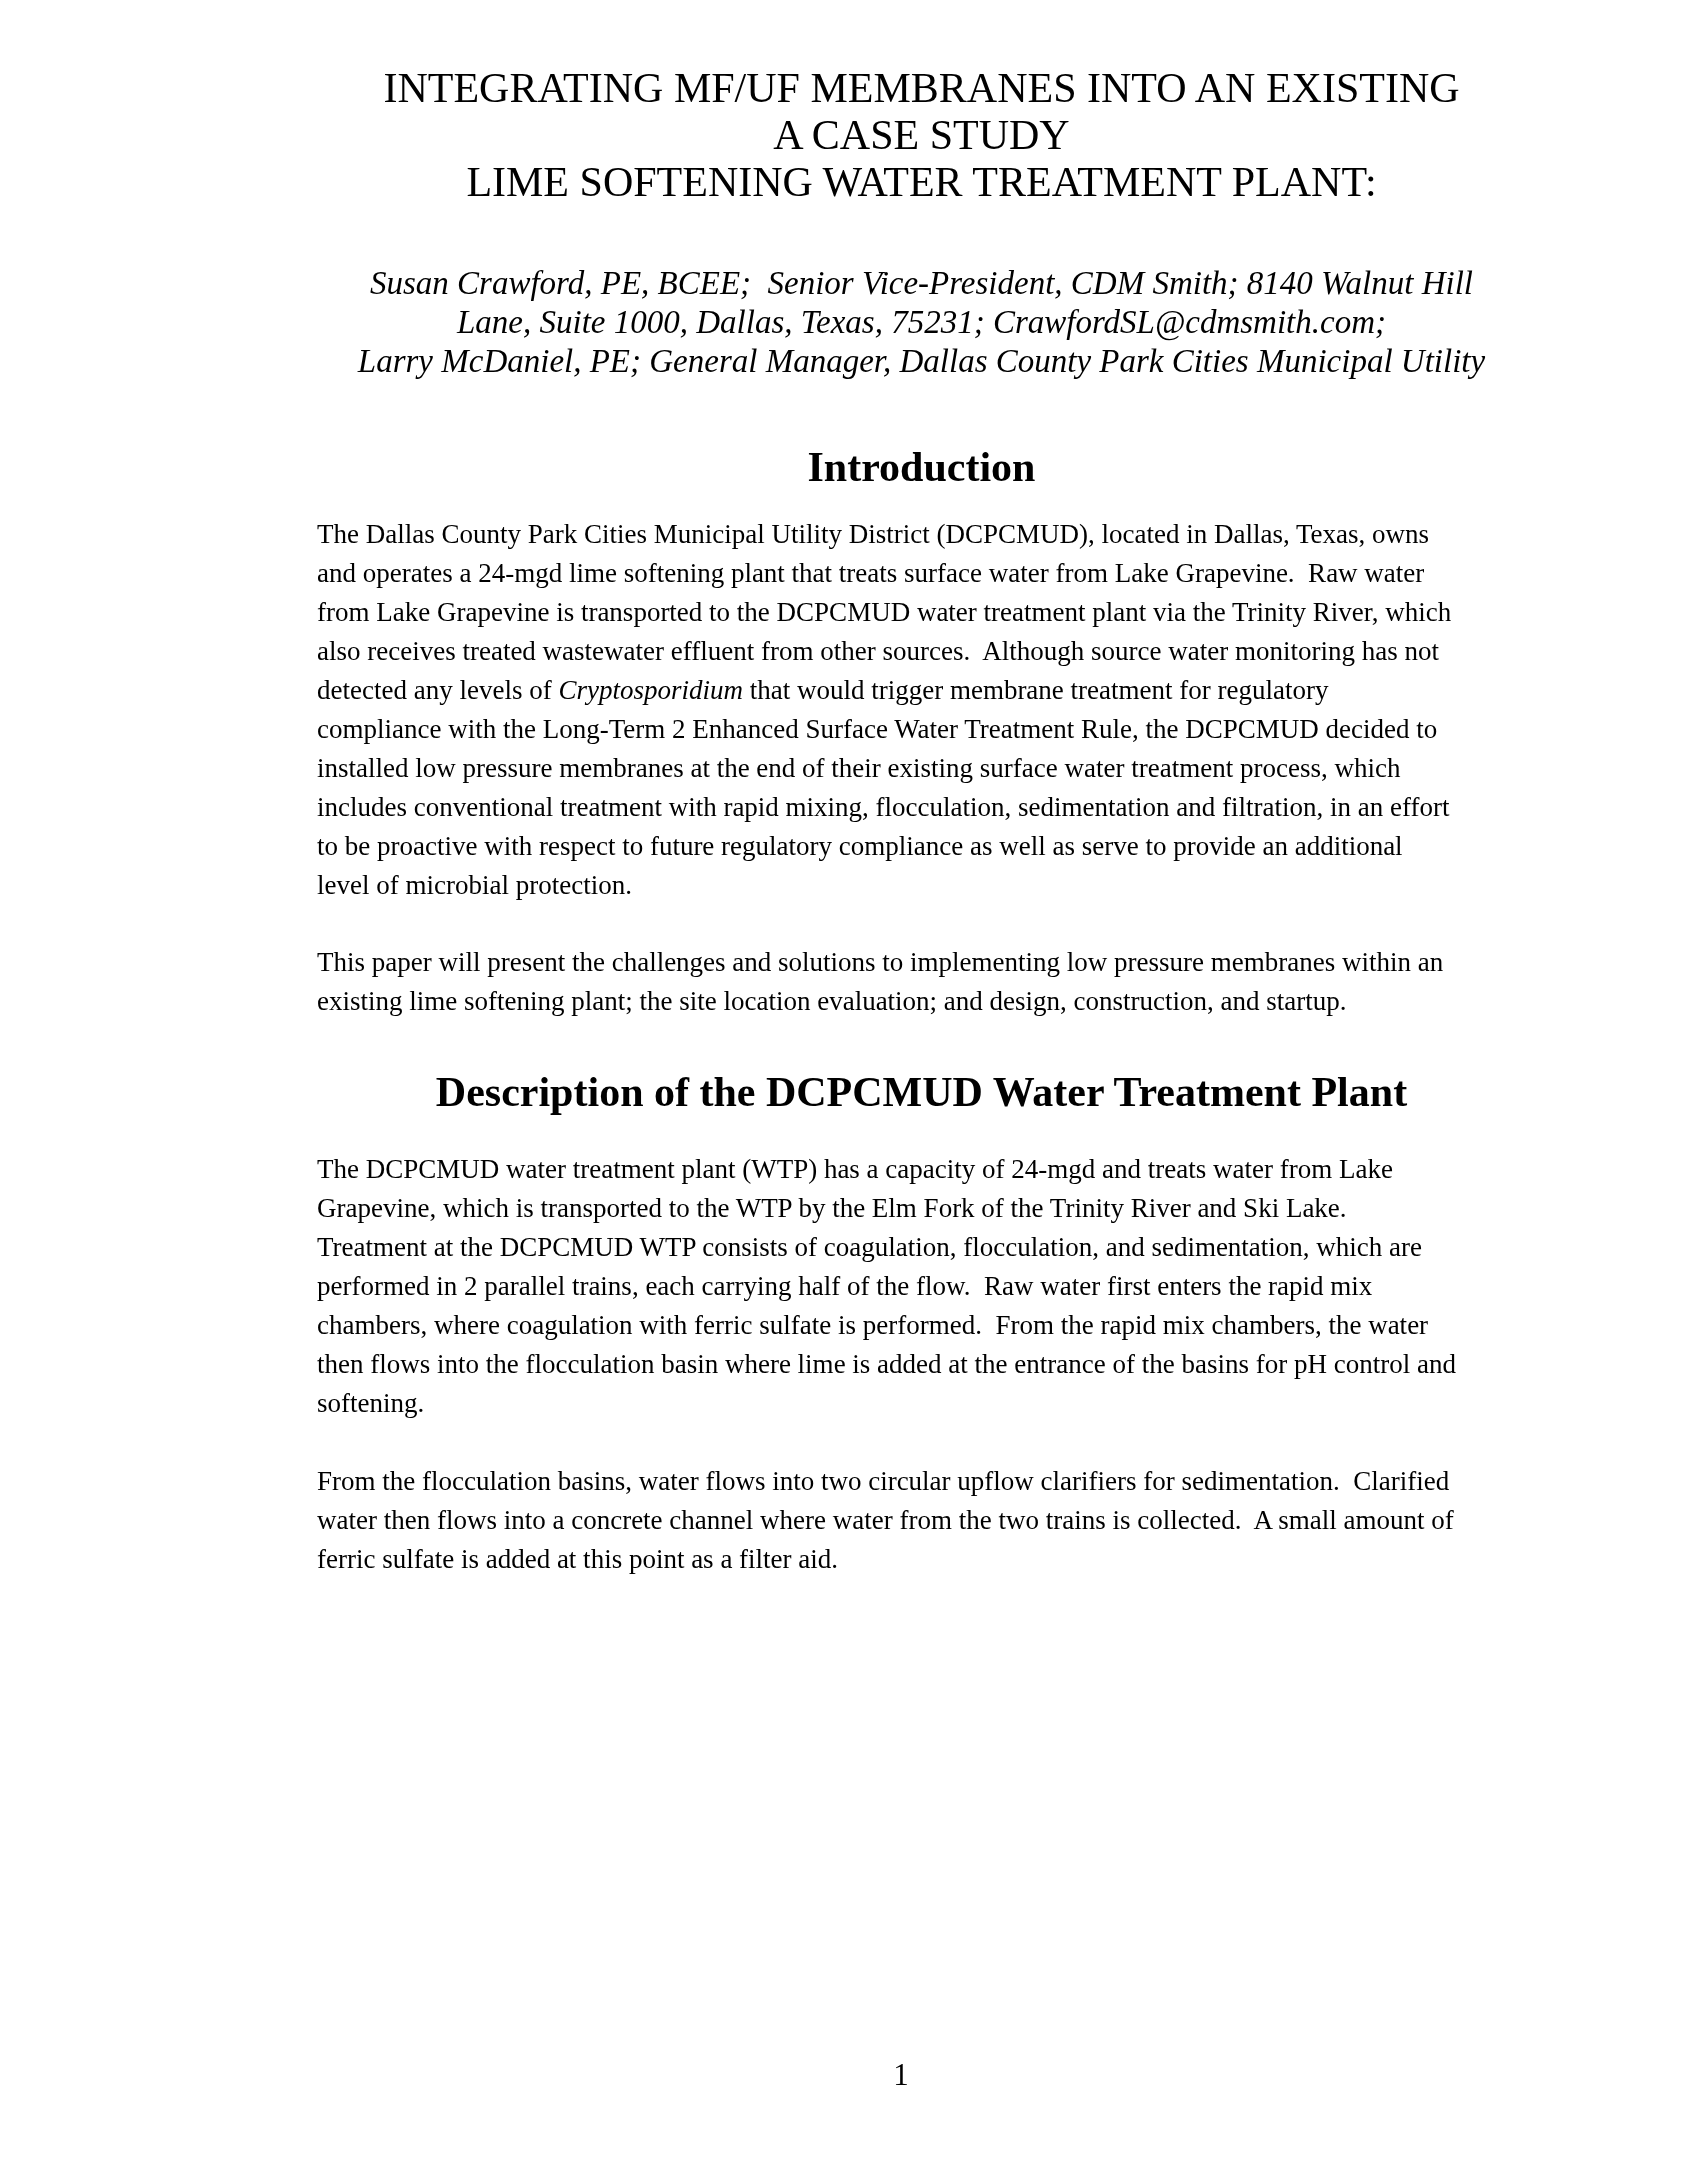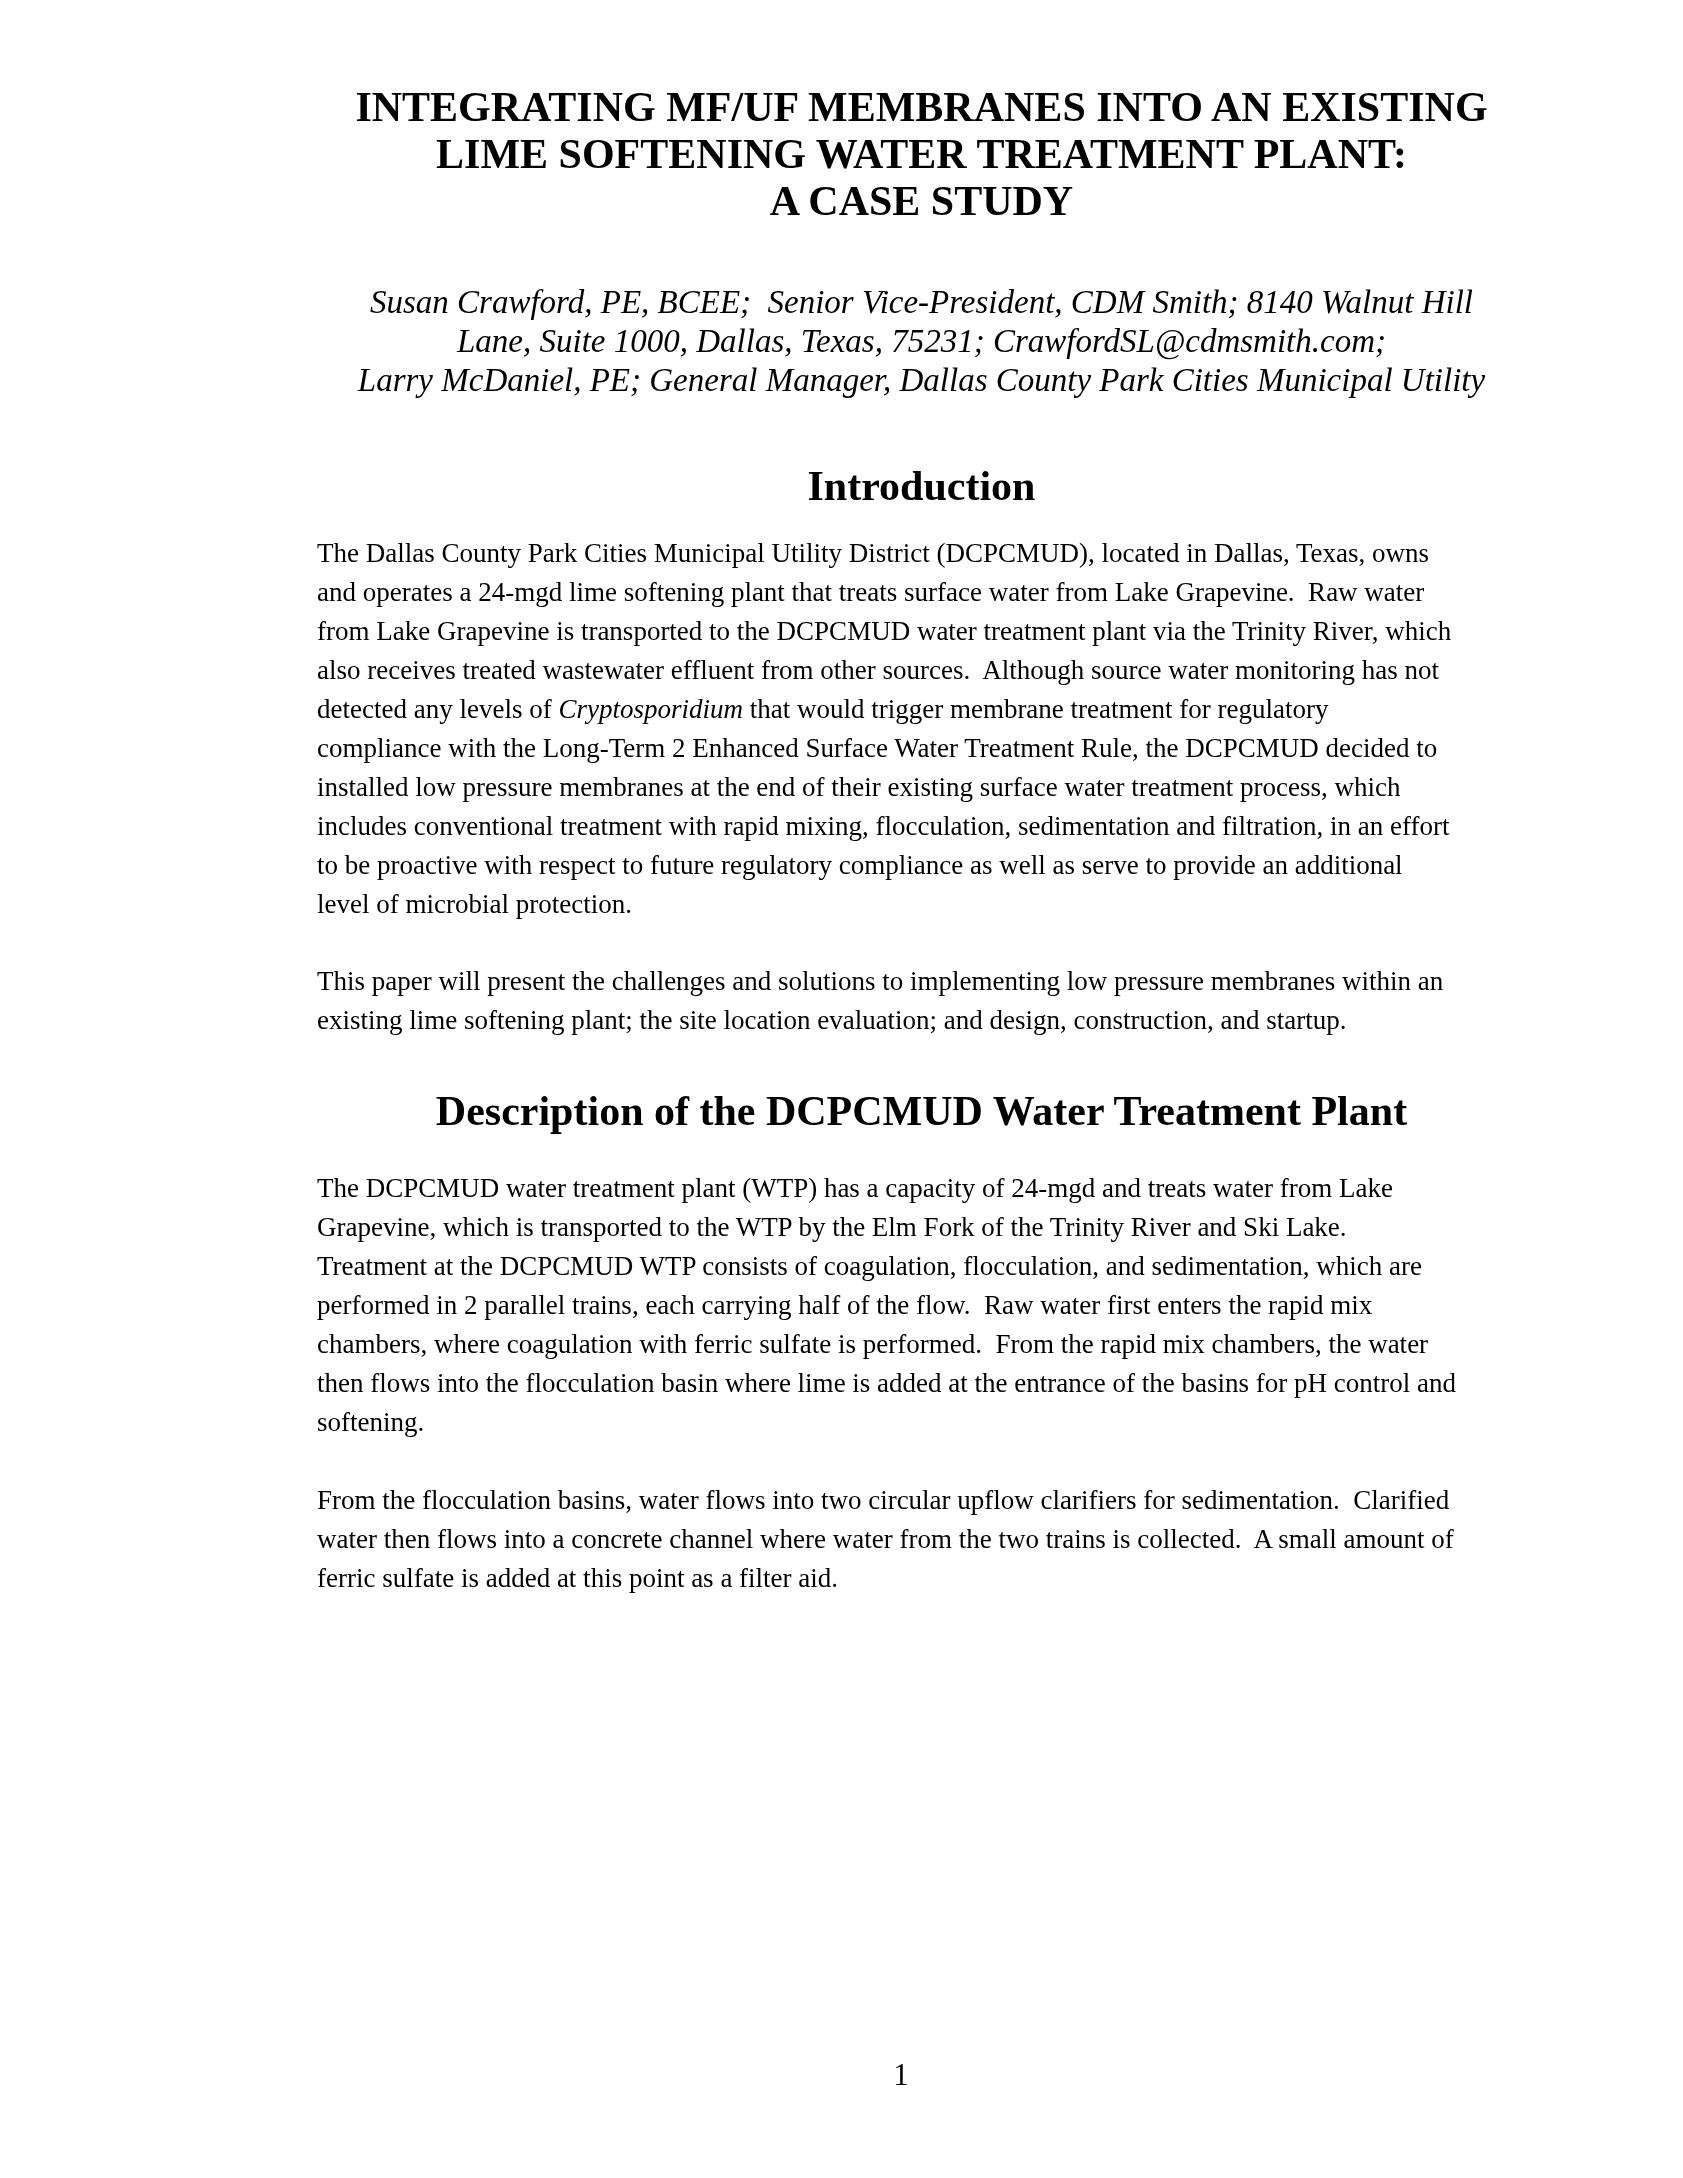--- a/index.html
+++ b/index.html
@@ -16,24 +16,24 @@
     font-family: "Liberation Serif", "DejaVu Serif", serif;
     overflow: hidden;
   }
   .content {
     position: absolute;
     left: 317px;
     top: 0;
     width: 1139px;
   }
   .title-block {
-    margin: 84px 0 0 0;
+    margin: 65px 0 0 0;
     font-size: 42px;
     line-height: 47px;
-    font-weight: bold;
+    font-weight: normal;
     text-align: center;
     position: relative;
     left: 35px;
   }
   .authors-block {
     margin: 58px 0 0 0;
     font-size: 33px;
     line-height: 39px;
     font-style: italic;
     text-align: center;
@@ -75,22 +75,22 @@
   }
 </style>
 </head>
 <body>
 
 <div class="page">
   <div class="content">
 
     <div class="title-block">
         <div class="line">INTEGRATING MF/UF MEMBRANES INTO AN EXISTING</div>
+        <div class="line">A CASE STUDY</div>
         <div class="line">LIME SOFTENING WATER TREATMENT PLANT:</div>
-        <div class="line">A CASE STUDY</div>
       </div>
 
     <div class="authors-block">
         <div class="line">Susan Crawford, PE, BCEE;  Senior Vice-President, CDM Smith; 8140 Walnut Hill</div>
         <div class="line">Lane, Suite 1000, Dallas, Texas, 75231; CrawfordSL@cdmsmith.com;</div>
         <div class="line">Larry McDaniel, PE; General Manager, Dallas County Park Cities Municipal Utility</div>
       </div>
 
     <h2 class="section-heading heading-introduction">Introduction</h2>
 

